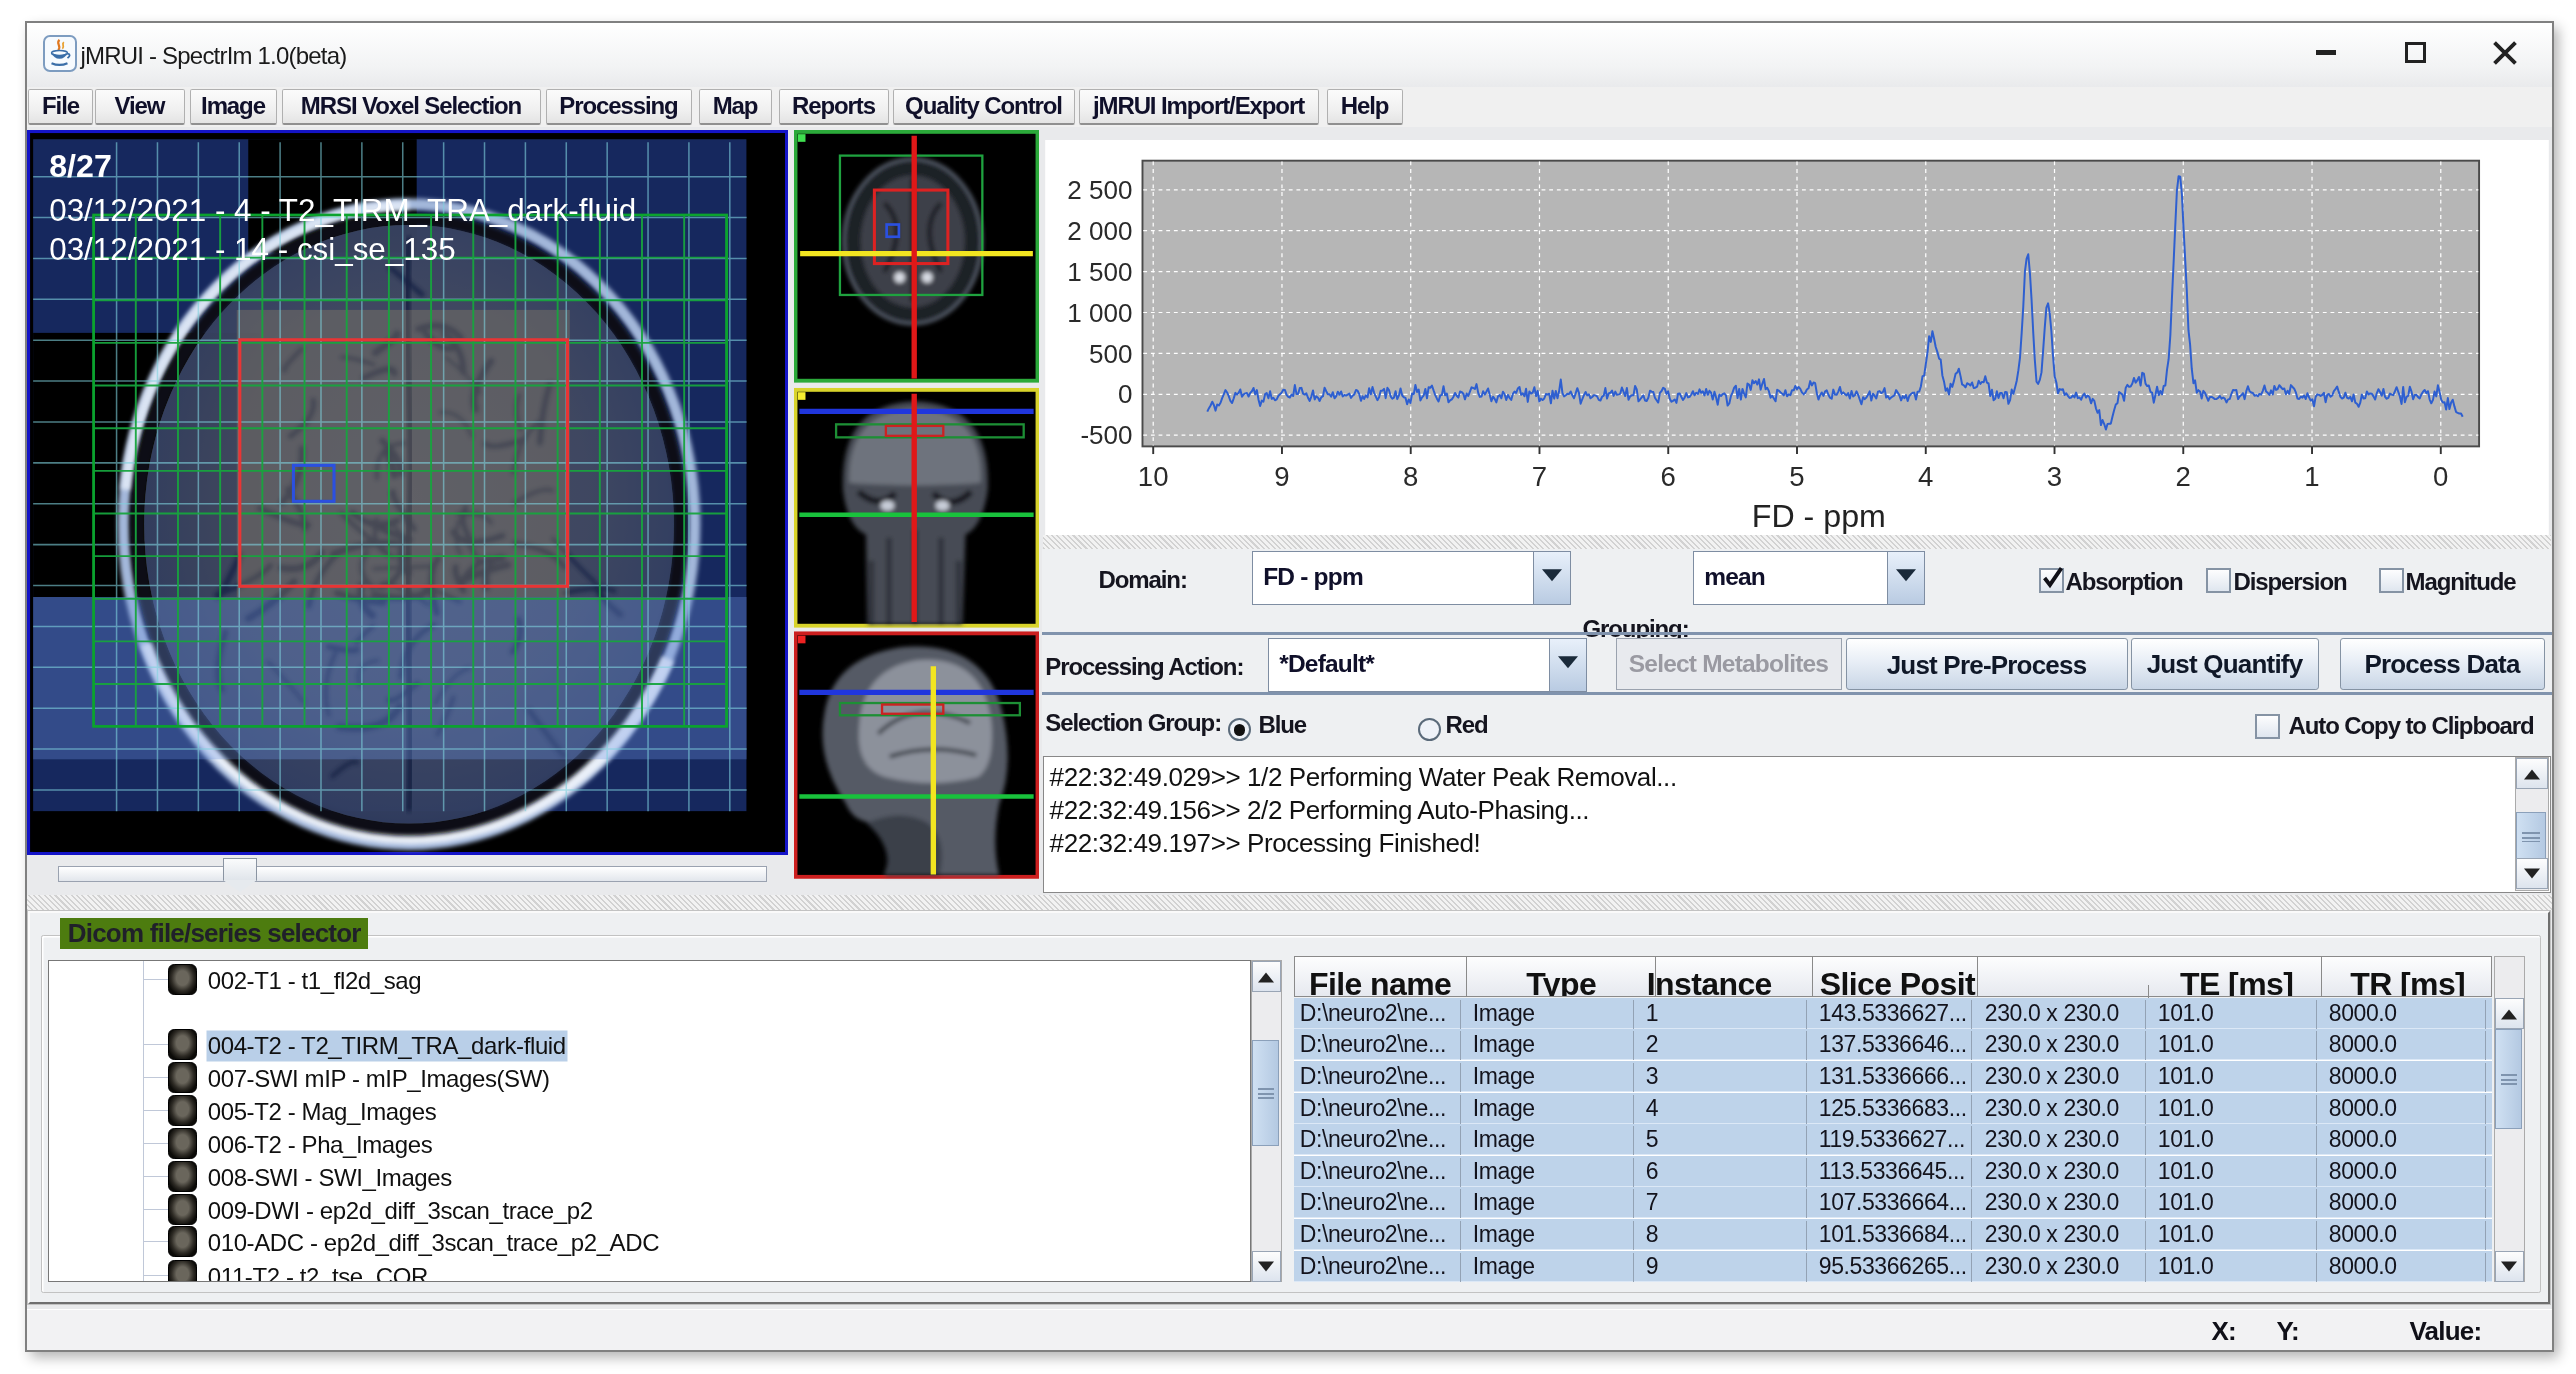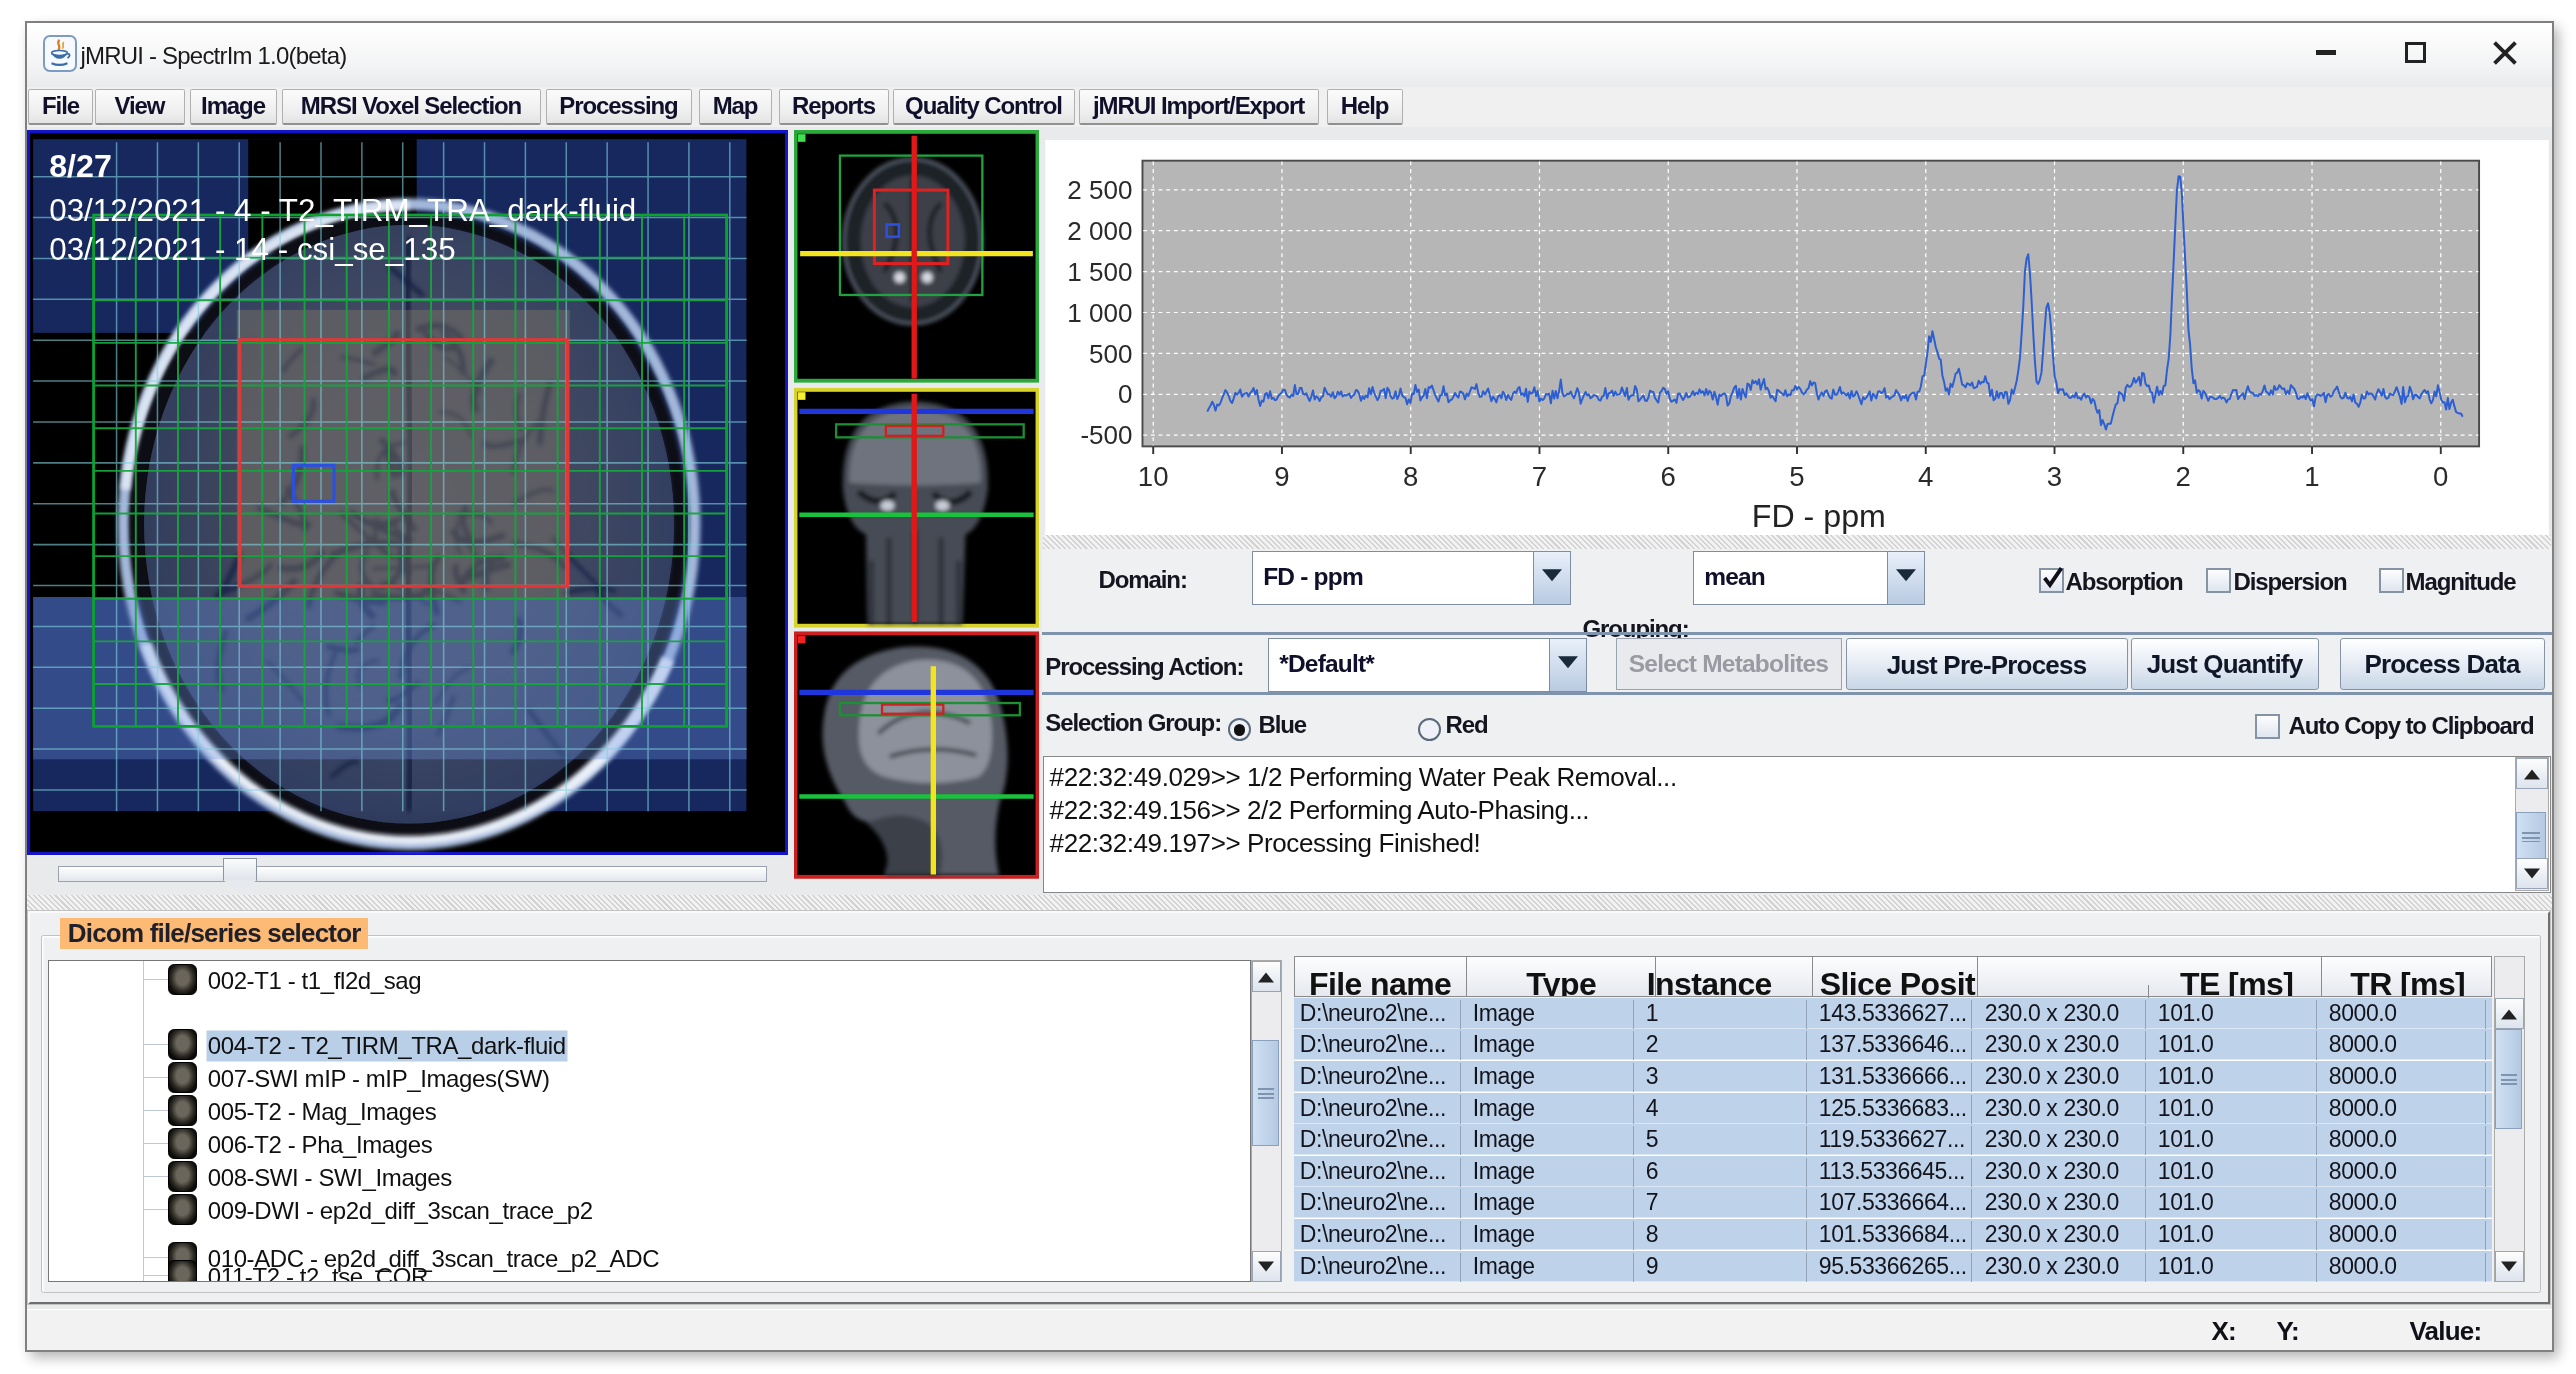--- a/index.html
+++ b/index.html
@@ -22,21 +22,21 @@
 #log{left:1016px;top:629px;width:1508px;height:137px;background:#fff;border:1.5px solid #888;font-size:26px;letter-spacing:-0.4px;color:#111;line-height:33px;padding:3.8px 0 0 6.1px;}
 .sbv{background:#ececee;border:0.8px solid #aaa;}
 .sbtn{position:absolute;left:0;width:100%;height:31px;background:linear-gradient(#fdfdfd,#dde4ee);border:1.5px solid #99a5b5;}
 .sbtn:after{content:"";position:absolute;left:50%;top:50%;border:8.4px solid transparent;}
 .sup:after{transform:translate(-50%,-70%);border-bottom:10.7px solid #222;}
 .sdn:after{transform:translate(-50%,-30%);border-top:10.7px solid #222;}
 .sthumb{position:absolute;left:0.8px;width:92%;background:linear-gradient(90deg,#cfe0f2,#b4c9e2);border:1.5px solid #8ba0ba;}
 .grip{position:absolute;left:18%;width:64%;height:10.7px;background:repeating-linear-gradient(#7f94ae 0 2.3px,transparent 2.3px 4.6px);}
 #bot{left:1.5px;top:784px;width:2522px;height:393px;background:#eef0f2;border:2.3px solid;border-color:#fafafa #6f6f6f #6f6f6f #fafafa;outline:1.5px solid #c2c2c2;}
 #gbox{position:absolute;left:10.7px;top:21.4px;width:2500px;height:358px;border:1.5px solid #c2c2c2;border-radius:2.3px;box-shadow:inset 1.5px 1.5px 0 #fff;}
-#gtitle{position:absolute;left:18.4px;top:-17.6px;background:#fdba74;padding:0 7.7px;font-weight:bold;font-size:26px;letter-spacing:-0.8px;color:#20202a;}
+#gtitle{position:absolute;left:18.4px;top:-17.6px;background:#4d7c0f;padding:0 7.7px;font-weight:bold;font-size:26px;letter-spacing:-0.8px;color:#20202a;}
 #tlist{position:absolute;left:6.1px;top:24.5px;width:1203px;height:322px;background:#fff;border:1.5px solid #777;overflow:hidden;}
 .titem{position:absolute;left:0;height:33px;width:100%;}
 .titem:before{content:"";position:absolute;left:94px;top:16px;width:26px;border-top:1.5px solid #c0c8d8;}
 #tlist:before{content:"";position:absolute;left:94px;top:0;height:100%;border-left:1.5px solid #c0c8d8;z-index:2;}
 .tic{position:absolute;left:119px;top:0.8px;width:29px;height:31px;background:radial-gradient(ellipse at 50% 45%,#6a665c 0 32%,#2e2b25 58%,#0c0b08 78%);border:1.5px solid #000;border-radius:6.1px;}
 .tlab{position:absolute;left:159px;top:3.8px;font-size:24px;letter-spacing:-0.4px;color:#101010;white-space:pre;}
 .tlab.sel{background:#b9cfe8;box-shadow:0 0 0 1.5px #b9cfe8;}
 #thead{position:absolute;left:1252px;top:20.7px;width:1198px;height:41px;background:linear-gradient(#fdfdfe,#e6e9ef);border:1.5px solid #8a8a8a;}
 .hc{position:absolute;top:0;height:100%;border-right:1.5px solid #8a8a8a;font-weight:bold;font-size:32px;letter-spacing:-0.6px;color:#111;padding-top:8.4px;white-space:nowrap;overflow:hidden;}
 #tbody{position:absolute;left:1252px;top:62px;width:1198px;height:284px;background:#fff;overflow:hidden;}
@@ -434,21 +434,21 @@
               <span class="tlab">006-T2 - Pha_Images</span>
             </div>
             <div class="titem" style="top:199px">
               <span class="tic"></span>
               <span class="tlab">008-SWI - SWI_Images</span>
             </div>
             <div class="titem" style="top:232px">
               <span class="tic"></span>
               <span class="tlab">009-DWI - ep2d_diff_3scan_trace_p2</span>
             </div>
-            <div class="titem" style="top:280px">
+            <div class="titem" style="top:264px">
               <span class="tic"></span>
               <span class="tlab">010-ADC - ep2d_diff_3scan_trace_p2_ADC</span>
             </div>
             <div class="titem" style="top:298px">
               <span class="tic"></span>
               <span class="tlab">011-T2 - t2_tse_COR</span>
             </div>
           </div>
     <div class="ab sbv" style="left:1209px;top:24.5px;width:31px;height:322px;">
       <div class="sbtn sup" style="top:0px;"></div>

